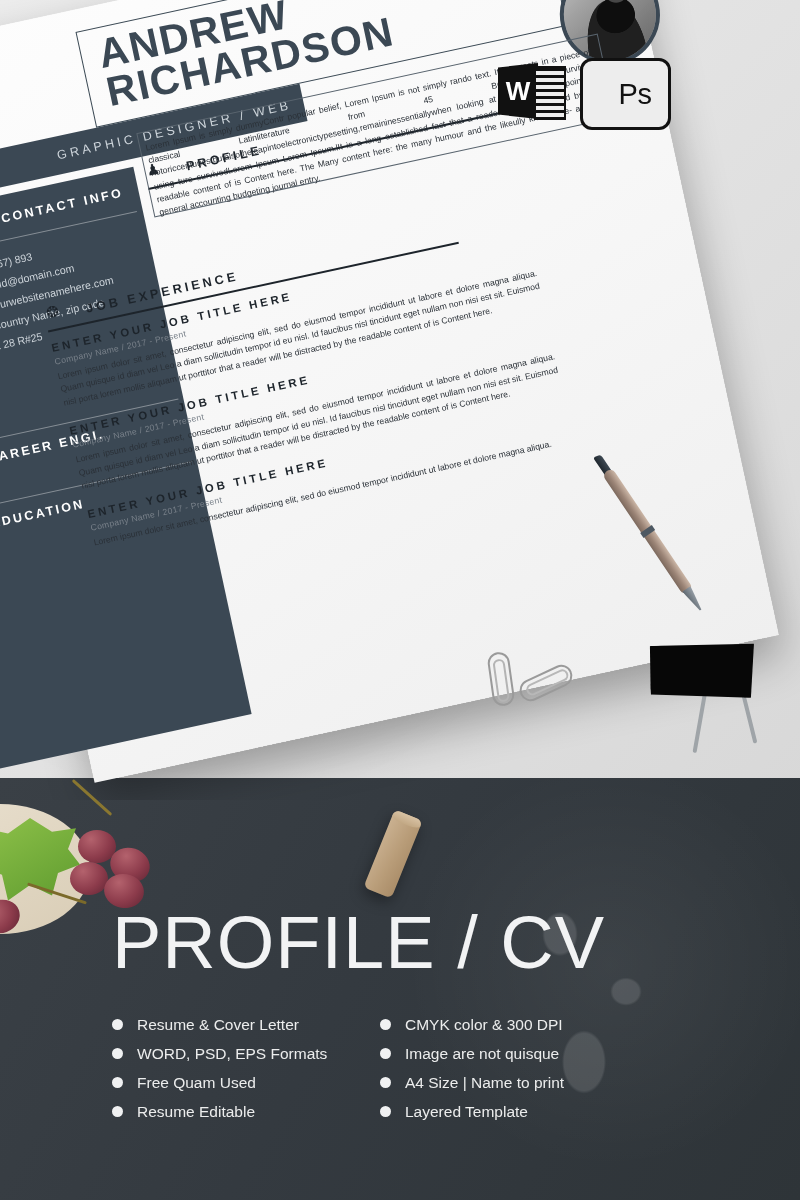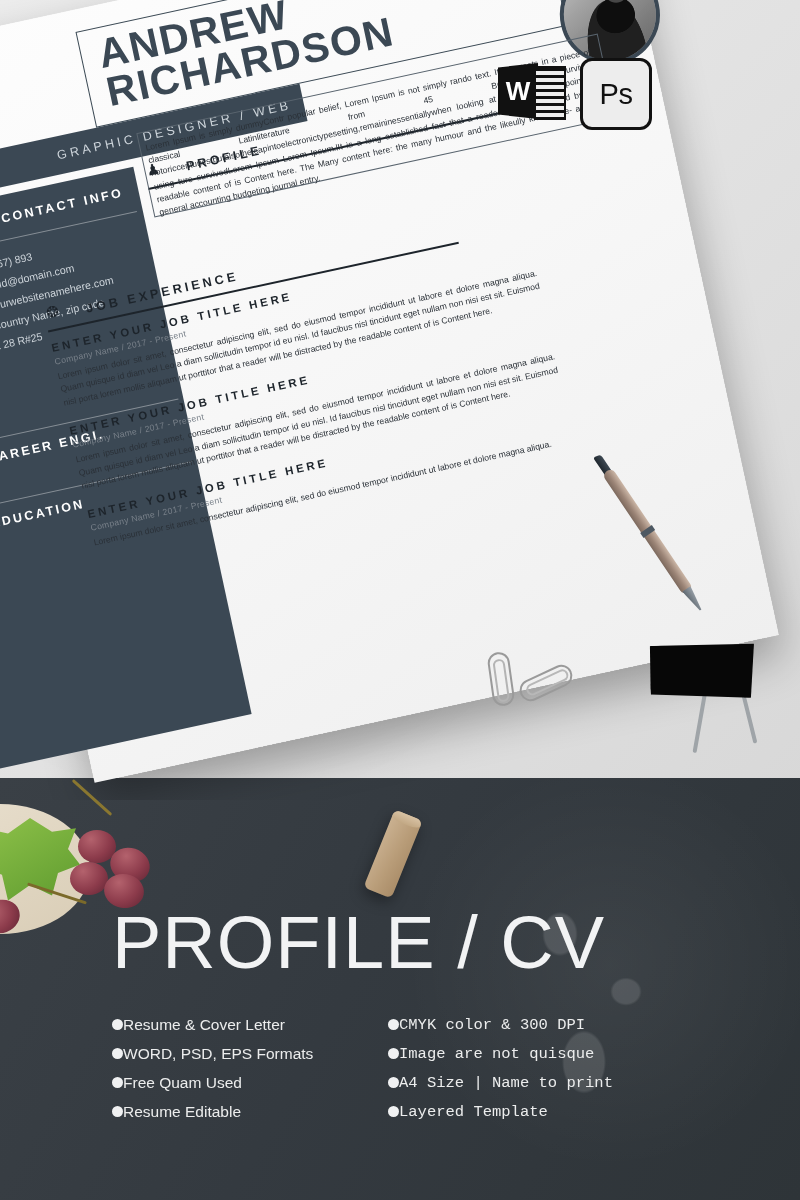--- a/index.html
+++ b/index.html
@@ -19,21 +19,21 @@
   .soft-shadow{
     position:absolute;left:-80px;top:40px;width:760px;height:800px;
     background:radial-gradient(ellipse at 40% 40%, rgba(0,0,0,.18), rgba(0,0,0,0) 62%);
     transform:rotate(-12deg);
     filter:blur(18px);
   }
 
   
   .fmt-row{position:absolute;left:498px;top:58px;display:flex;gap:16px;z-index:40;}
   .fmt{width:66px;height:66px;display:flex;align-items:center;justify-content:center;}
-  .fmt-box{border:3px solid #111;border-radius:12px;background:#ededed;}
+  .fmt-box{border:3px solid #111;border-radius:12px;background:#ededed;padding-left:19px;}
   .fmt-box span{font-size:29px;color:#111;letter-spacing:-.5px;}
   .wordmark{position:relative;width:66px;height:62px;}
   .wordmark .wfill{
     position:absolute;left:0;top:3px;width:40px;height:56px;background:#111;
     clip-path:polygon(0% 8%, 100% 0%, 100% 100%, 0% 92%);
     display:flex;align-items:center;justify-content:center;
   }
   .wordmark .wfill b{color:#fff;font-size:26px;font-weight:700;}
   .wordmark .wlines{position:absolute;left:36px;top:6px;width:28px;height:50px;border:2px solid #111;
     background:repeating-linear-gradient(#111 0 3px, #ededed 3px 7px);}
@@ -127,22 +127,22 @@
   .bottom .ghost{position:absolute;right:-40px;top:-20px;width:460px;height:460px;
      background:radial-gradient(circle at 50% 45%, rgba(255,255,255,.055), rgba(255,255,255,0) 60%);}
   .bottom .ghost2{position:absolute;right:60px;top:60px;width:300px;height:320px;opacity:.12;
      background:radial-gradient(ellipse at 40% 30%, #fff 0 6%, rgba(255,255,255,0) 7%),
                 radial-gradient(ellipse at 62% 48%, #fff 0 5%, rgba(255,255,255,0) 6%),
                 radial-gradient(ellipse at 48% 70%, #fff 0 9%, rgba(255,255,255,0) 10%);}
   .bigtitle{position:absolute;left:112px;top:906px;color:#f2f3f4;font-size:74px;font-weight:300;
      letter-spacing:1px;z-index:25;line-height:1;}
   .feat{position:absolute;top:1010px;z-index:25;}
   .feat.left{left:112px;}
-  .feat.right{left:388px;font-family:Liberation Mono, monospace;}
-  .feat-item{display:flex;align-items:center;height:29px;}
+  .feat.right{left:380px;}
+  .feat-item{display:flex;align-items:center;gap:14px;height:29px;}
   .dot{width:11px;height:11px;border-radius:50%;background:#f0f1f2;flex:0 0 11px;}
   .feat-label{color:#eceded;font-size:15.5px;font-weight:300;white-space:nowrap;}
 
   
   .grapes{position:absolute;left:-30px;top:800px;width:280px;height:150px;z-index:26;}
   .cream{position:absolute;left:-60px;top:4px;width:180px;height:130px;border-radius:50%;
      background:linear-gradient(150deg,#e9e0cf,#d9cdb6);}
   .leaf{position:absolute;left:10px;top:18px;width:100px;height:86px;
      background:linear-gradient(150deg,#8fc24a,#5d9a2e);
      clip-path:polygon(50% 0,72% 16%,96% 12%,88% 36%,100% 54%,78% 64%,72% 90%,50% 78%,28% 96%,22% 66%,0 56%,14% 34%,4% 12%,28% 18%);}

